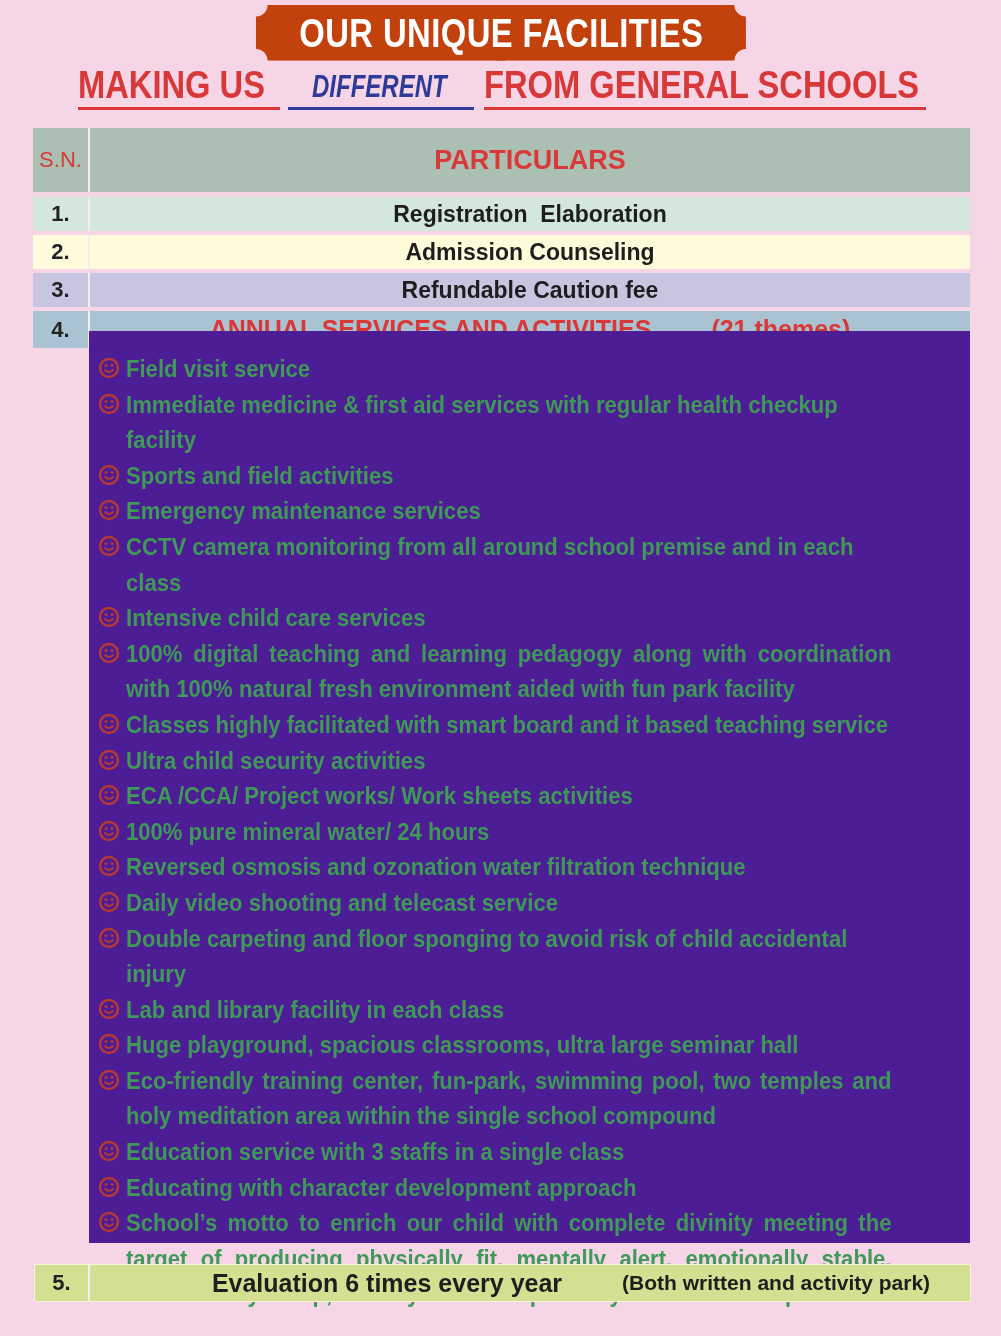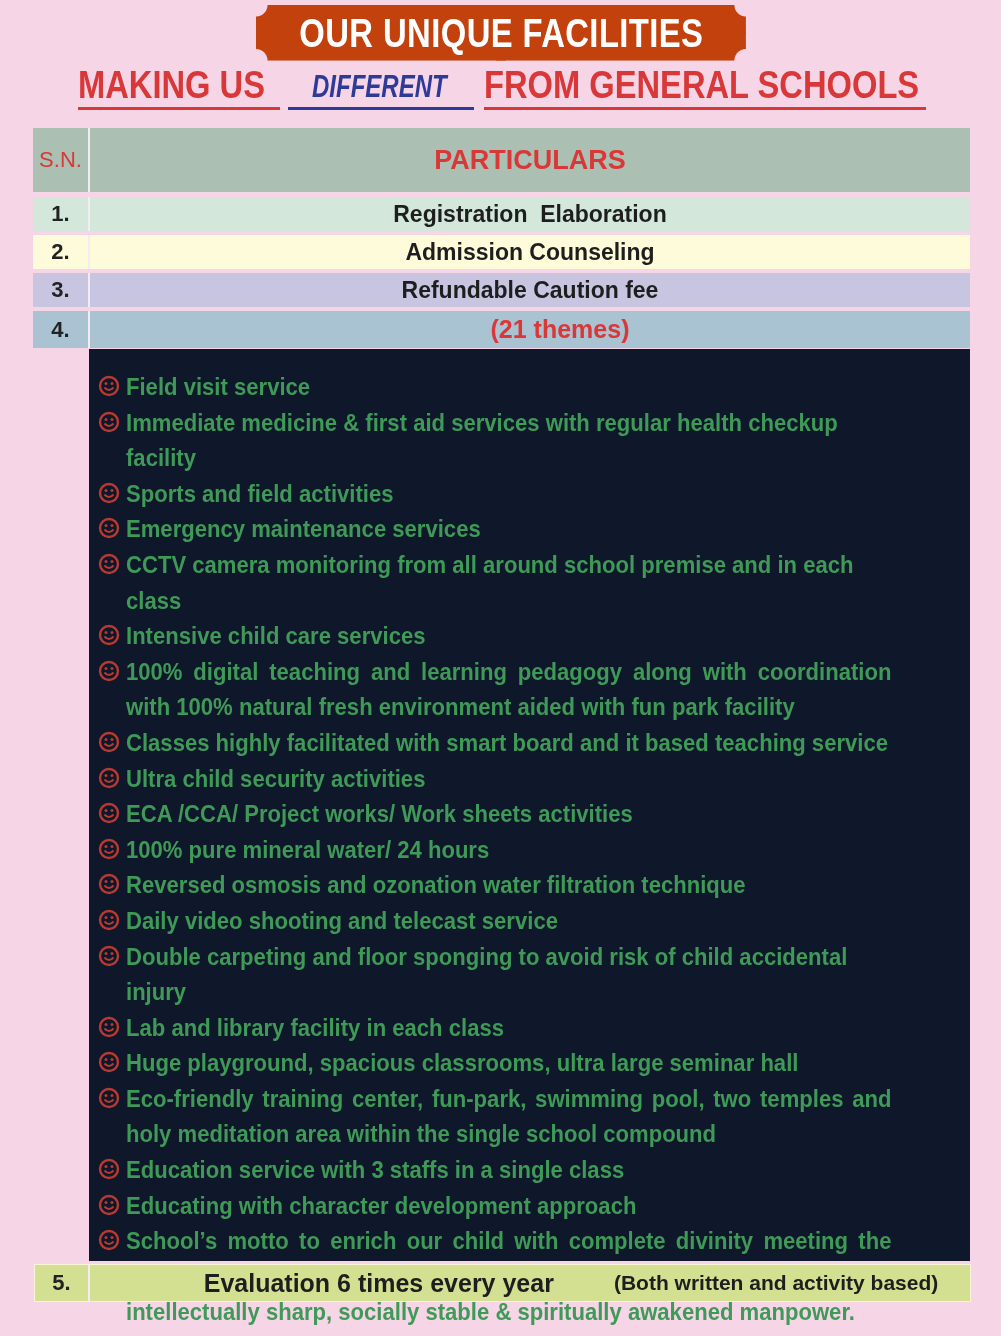--- a/index.html
+++ b/index.html
@@ -72,22 +72,22 @@
   .r-head .cell-sn { color: #d93838; font-weight: normal; font-size: 22px; }
   .r-head .cell-part { color: #d93838; font-size: 27px; }
   .r1 { top: 69px; height: 34px; background: #d3e7da; }
   .r2 { top: 107px; height: 34px; background: #fdfbd9; }
   .r3 { top: 145px; height: 34px; background: #c8c5e1; }
   .r4 { top: 183px; height: 37px; background: #a9c3d2; }
   .r4 .cell-part { color: #d93838; font-size: 25px; }
   .r4 .spacer { display: inline-block; width: 60px; }
 
   .list-wrap {
-    position: absolute; left: 89px; top: 349px; width: 881px; height: 912px;
-    background: #0f172a;
+    position: absolute; left: 89px; top: 331px; width: 881px; height: 912px;
+    background: #4c1d95;
   }
   .list { list-style: none; margin: 0; padding: 20px 12px 0 8px; }
   .list li {
     display: flex; align-items: flex-start;
     font-size: 24px; font-weight: bold; color: #3e9a56;
     line-height: 35.6px;
   }
   .smiley {
     flex: 0 0 24px; width: 22px; height: 22px; margin-top: 6px; margin-right: 5px;
   }
@@ -133,20 +133,21 @@
     <div class="cell-sn">2.</div>
     <div class="cell-part">Admission Counseling</div>
   </div>
   <div class="row r3">
     <div class="cell-sn">3.</div>
     <div class="cell-part">Refundable Caution fee</div>
   </div>
   <div class="row r4">
     <div class="cell-sn">4.</div>
     <div class="cell-part">
+      <span>ANNUAL SERVICES AND ACTIVITIES</span>
       <span class="spacer"></span>
       <span>(21 themes)</span>
     </div>
   </div>
 </div>
 
 <div class="list-wrap">
   <ul class="list" id="activity-list">
       <li>
         <svg viewBox="0 0 22 22" class="smiley">
@@ -328,15 +329,15 @@
         </svg>
         <span class="txt">School’s motto to enrich our child with complete divinity meeting the target of producing physically fit, mentally alert, emotionally stable, intellectually sharp, socially stable &amp; spiritually awakened manpower.</span>
       </li>
     </ul>
 </div>
 
 <div class="r5">
   <div class="cell-sn">5.</div>
   <div class="cell-part">
     <span class="eval-main">Evaluation 6 times every year</span>
-    <span class="eval-note">(Both written and activity based)</span>
+    <span class="eval-note">(Both written and activity park)</span>
   </div>
 </div>
 
 </body></html>

